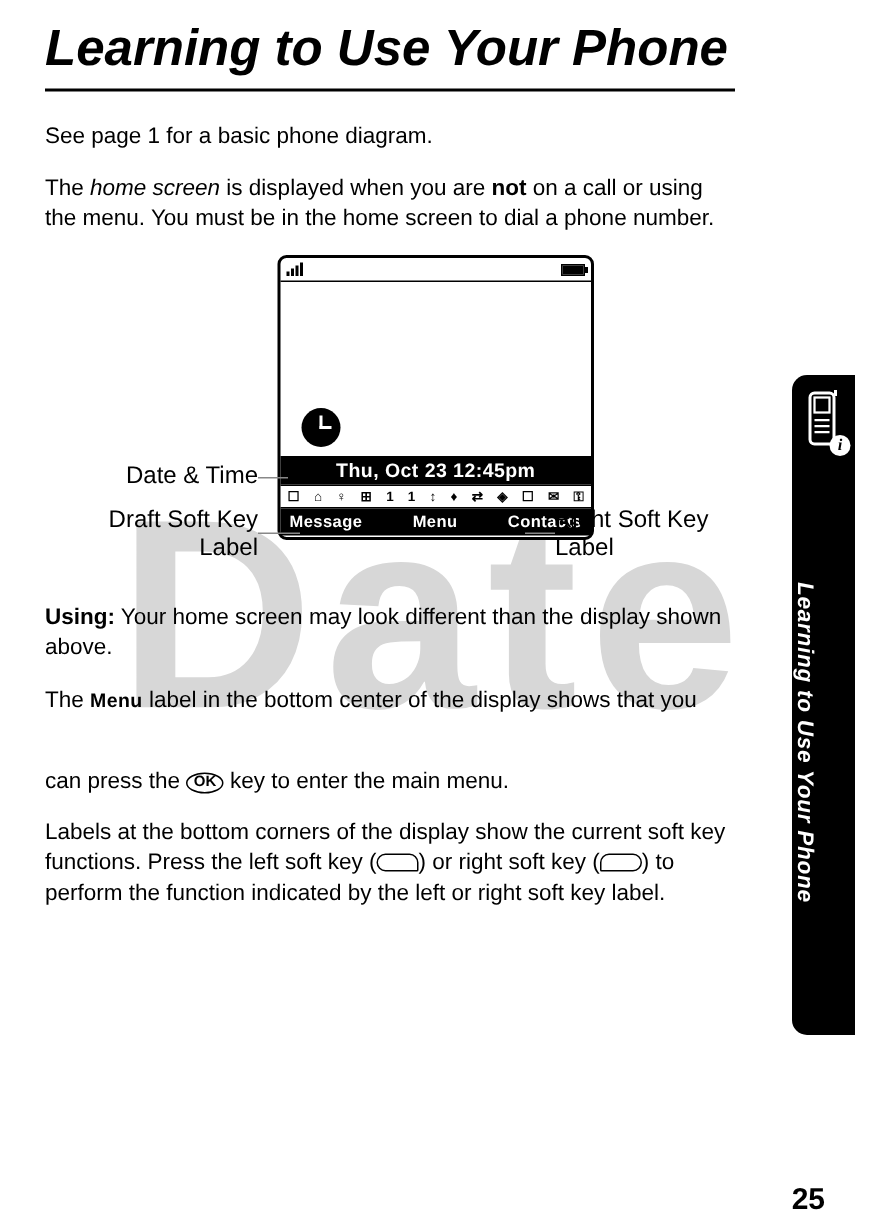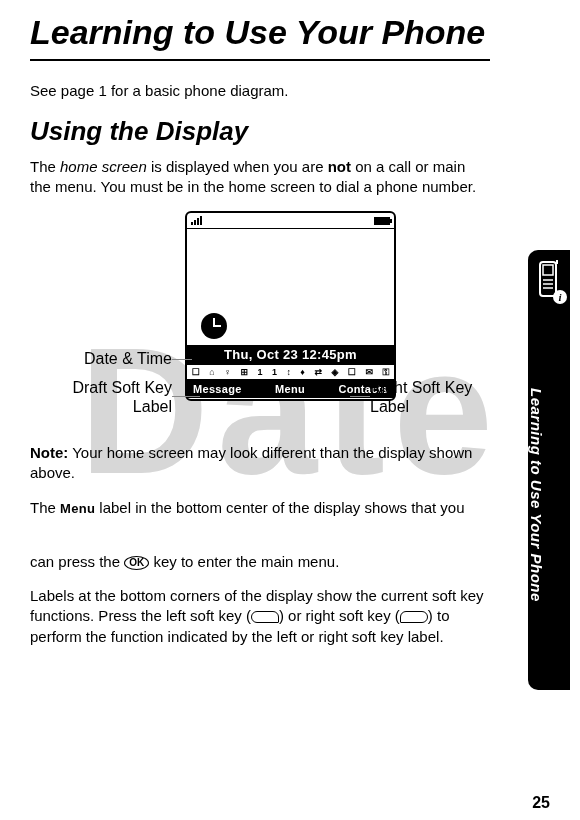--- a/index.html
+++ b/index.html
@@ -181,21 +181,21 @@
     .callout.dt { left: -8px; top: 139px; width: 130px; }
     .callout.lsk { left: -8px; top: 168px; width: 130px; line-height:1.15;}
     .callout.rsk { left: 320px; top: 168px; width: 110px; text-align:left; line-height:1.15;}
     .callout-line {
       position:absolute; height:1.2px; background:#888;
     }
     .cl-dt { left:122px; top:148px; width:20px; }
     .cl-lsk { left:122px; top:185px; width:28px; }
     .cl-rsk { left:300px; top:185px; width:20px; }
     .pagenum {
-      position:absolute; bottom:8px; right:30px; font-weight:bold; font-size:16px;
+      position:absolute; bottom:8px; right:30px; font-weight:bold; font-size:20px;
       z-index: 3;
     }
     .side-phone-svg { fill:#fff; }
     .info-badge {
       position:absolute; bottom:6px; right:3px;
       width:14px; height:14px; border-radius:50%; background:#fff; color:#000;
       font-weight:bold; font-style:italic; font-size:11px; text-align:center; line-height:14px;
       font-family: Georgia, serif;
     }
   </style>
@@ -203,24 +203,23 @@
 <body>
 
 <div class="watermark">Date</div>
 
 <div class="content">
   <h1 class="title">Learning to Use Your Phone</h1>
   <div class="rule"></div>
 
   <p>See page 1 for a basic phone diagram.</p>
 
-  <h2 class="section">Using the Display</h2>
 
   <p>
-    <span>The </span><span class="em">home screen</span><span> is displayed when you are </span><span class="bold">not</span><span> on a call or main the menu. You must be in the home screen to dial a phone number.</span>
+    <span>The </span><span class="em">home screen</span><span> is displayed when you are </span><span class="bold">not</span><span> on a call or using the menu. You must be in the home screen to dial a phone number.</span>
   </p>
 
   <div class="phone-diagram">
     <div class="screen">
       <div class="status-bar">
         <div class="sig">
           <span style="height:3px"></span>
             <span style="height:5px"></span>
             <span style="height:7px"></span>
             <span style="height:9px"></span>
@@ -265,21 +264,21 @@
     <div class="callout-line cl-lsk"></div>
 
     <div class="callout rsk">
       <span>Right Soft Key</span><br>
       <span>Label</span>
     </div>
     <div class="callout-line cl-rsk"></div>
   </div>
 
   <p>
-    <span class="bold">Note:</span><span> Your home screen may look different than the display shown above.</span>
+    <span class="bold">Using:</span><span> Your home screen may look different than the display shown above.</span>
   </p>
 
   <p>
     <span>The </span><span class="menu-label">Menu</span><span> label in the bottom center of the display shows that you can press the </span><span class="okkey">OK</span><span> key to enter the main menu.</span>
   </p>
 
   <p>
     <span>Labels at the bottom corners of the display show the current soft key functions. Press the left soft key (</span><span class="softkey-shape"></span><span>) or right soft key (</span><span class="softkey-shape right"></span><span>) to perform the function indicated by the left or right soft key label.</span>
   </p>
 </div>

